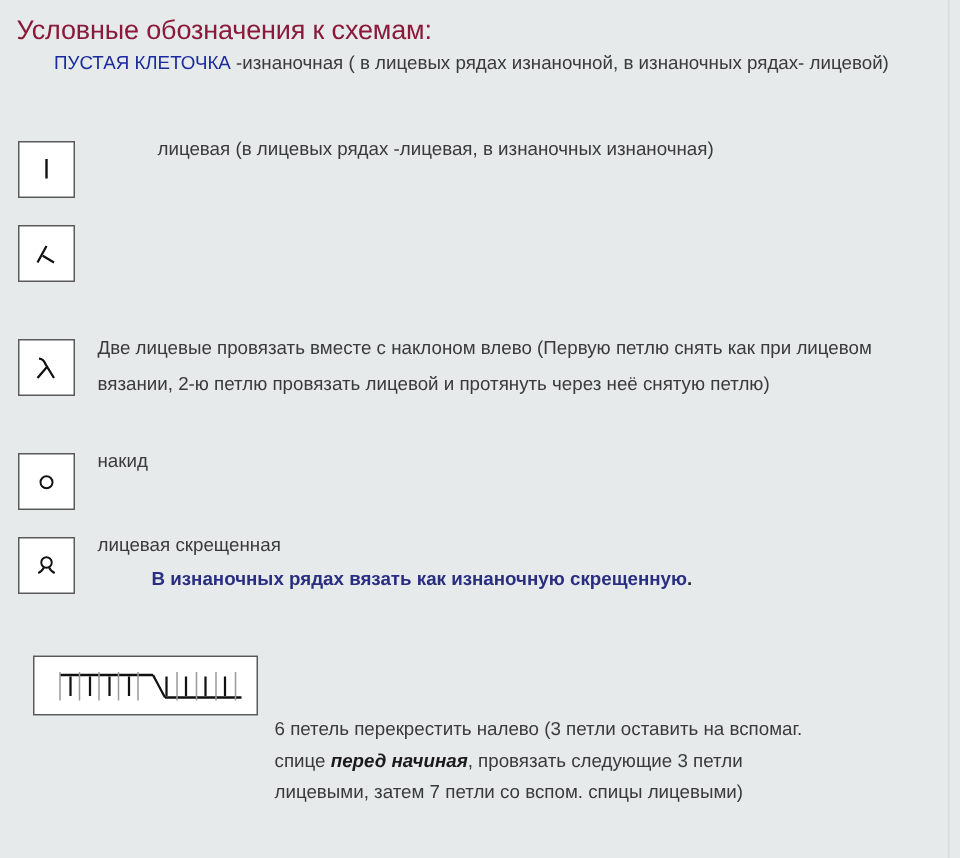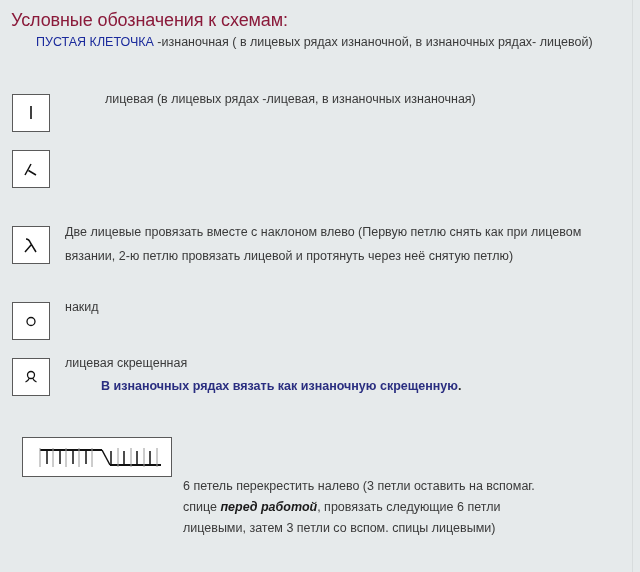--- a/index.html
+++ b/index.html
@@ -175,14 +175,14 @@
       <line x1="63" y1="13" x2="63" y2="26"></line>
       <line x1="88" y1="13" x2="88" y2="26"></line>
       <line x1="101" y1="13" x2="101" y2="26"></line>
       <line x1="114" y1="13" x2="114" y2="26"></line>
       <line x1="127" y1="13" x2="127" y2="26"></line>
     </g>
   </svg>
 </div>
 
 <div class="cable-desc">
-  <span>6 петель перекрестить налево (3 петли оставить на вспомаг. спице </span><span class="emph">перед работой</span><span>, провязать следующие 6 петли лицевыми, затем 3 петли со вспом. спицы лицевыми)</span>
+  <span>6 петель перекрестить налево (3 петли оставить на вспомаг. спице </span><span class="emph">перед начиная</span><span>, провязать следующие 3 петли лицевыми, затем 7 петли со вспом. спицы лицевыми)</span>
 </div>
 
 </body></html>

